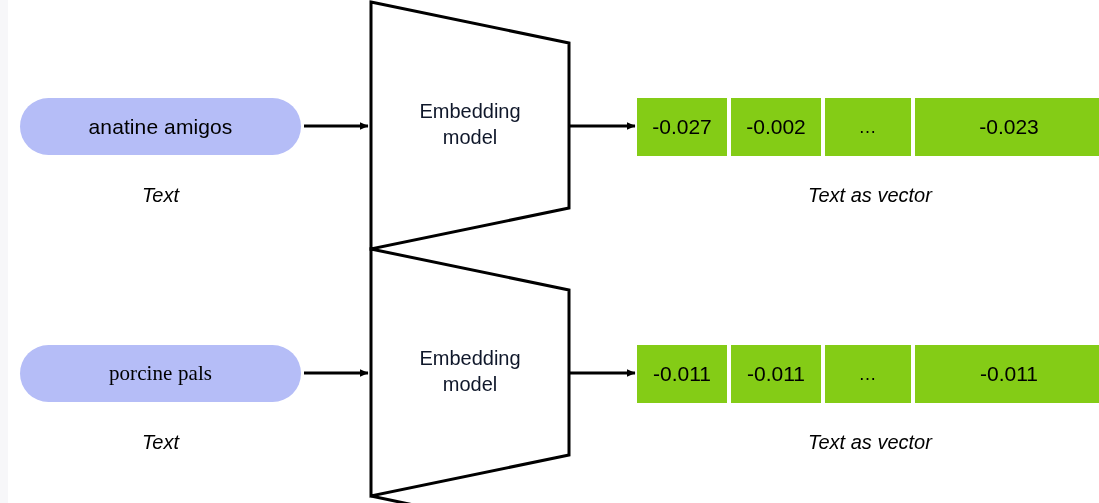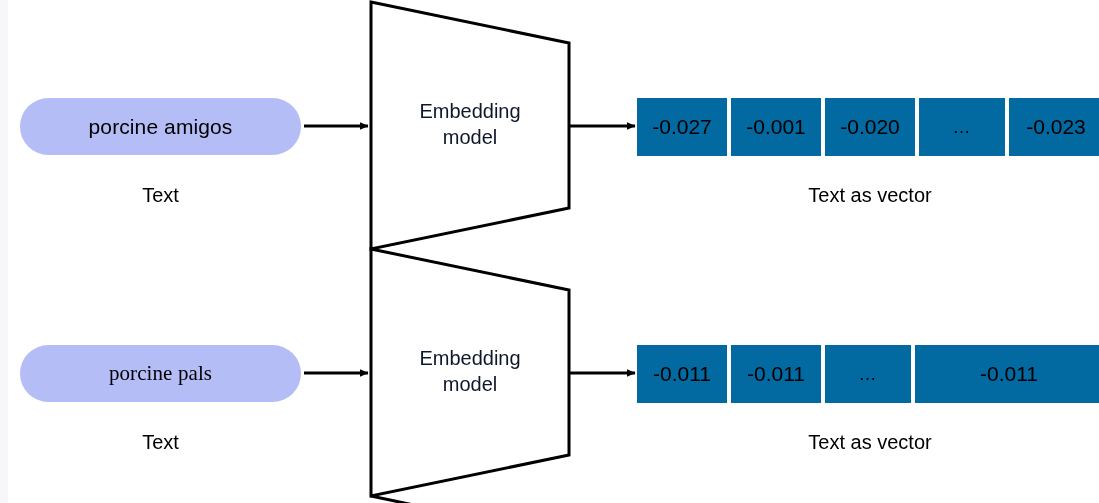--- a/index.html
+++ b/index.html
@@ -55,20 +55,21 @@
   #pill-1 { left: 12px; top: 98px; width: 281px; height: 57px; }
   #pill-2 { left: 12px; top: 345px; width: 281px; height: 57px; font-family: Liberation Serif, serif; }
 
   
   .caption {
     position: absolute;
     font-size: 20px;
     color: #000000;
     text-align: center;
     white-space: nowrap;
+    font-style: italic;
   }
   #caption-text-1 { left: 12px; top: 184px; width: 281px; }
   #caption-text-2 { left: 12px; top: 431px; width: 281px; }
   #caption-vec-1  { left: 629px; top: 184px; width: 466px; }
   #caption-vec-2  { left: 629px; top: 431px; width: 466px; }
 
   
   .model-label {
     position: absolute;
     font-size: 20px;
@@ -82,21 +83,21 @@
   
   .vector-row {
     position: absolute;
     display: flex;
     gap: 4px;
     height: 58px;
   }
   #vector-row-1 { left: 629px; top: 98px; width: 466px; }
   #vector-row-2 { left: 629px; top: 345px; width: 466px; }
   .vcell {
-    background: #0369a1;
+    background: #84cc16;
     display: flex;
     align-items: center;
     justify-content: center;
     font-size: 21px;
     color: #000000;
     white-space: nowrap;
   }
   .vcell.w-num { width: 90px; }
   .vcell.w-dots { width: 86px; }
   .vcell.w-last { flex: 1 1 auto; }
@@ -122,33 +123,32 @@
 
     <line x1="296" y1="126" x2="360" y2="126" stroke="#000000" stroke-width="3" marker-end="url(#arrowhead)"></line>
     <line x1="296" y1="373" x2="360" y2="373" stroke="#000000" stroke-width="3" marker-end="url(#arrowhead)"></line>
 
     <line x1="562" y1="126" x2="627" y2="126" stroke="#000000" stroke-width="3" marker-end="url(#arrowhead)"></line>
     <line x1="562" y1="373" x2="627" y2="373" stroke="#000000" stroke-width="3" marker-end="url(#arrowhead)"></line>
   </svg>
 
   <div class="layer">
 
-    <div class="pill" id="pill-1">porcine amigos</div>
+    <div class="pill" id="pill-1">anatine amigos</div>
 
     <div class="caption" id="caption-text-1">Text</div>
 
     <div class="model-label" id="model-label-1">
       <div>Embedding</div>
       <div>model</div>
     </div>
 
     <div class="vector-row" id="vector-row-1">
       <div class="vcell w-num">-0.027</div>
-      <div class="vcell w-num">-0.001</div>
-      <div class="vcell w-num">-0.020</div>
+      <div class="vcell w-num">-0.002</div>
       <div class="vcell w-dots dots">…</div>
       <div class="vcell w-last">-0.023</div>
     </div>
 
     <div class="caption" id="caption-vec-1">Text as vector</div>
 
     <div class="pill" id="pill-2">porcine pals</div>
 
     <div class="caption" id="caption-text-2">Text</div>
 

